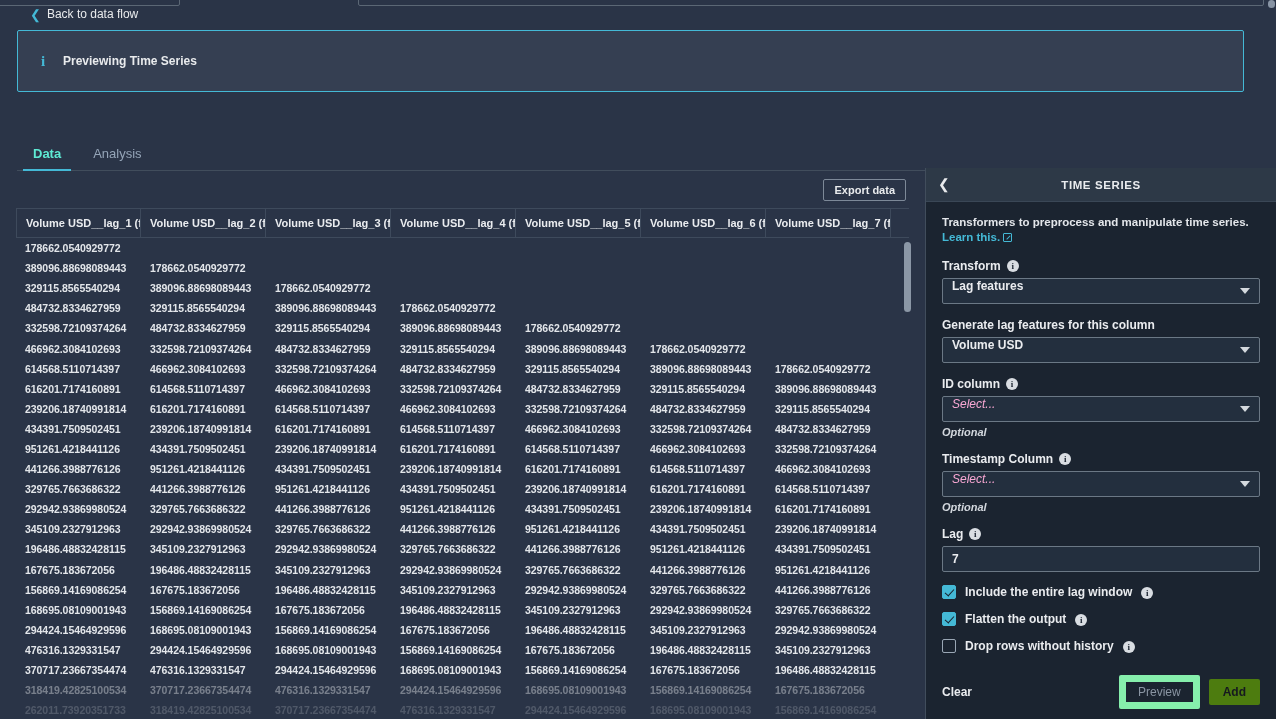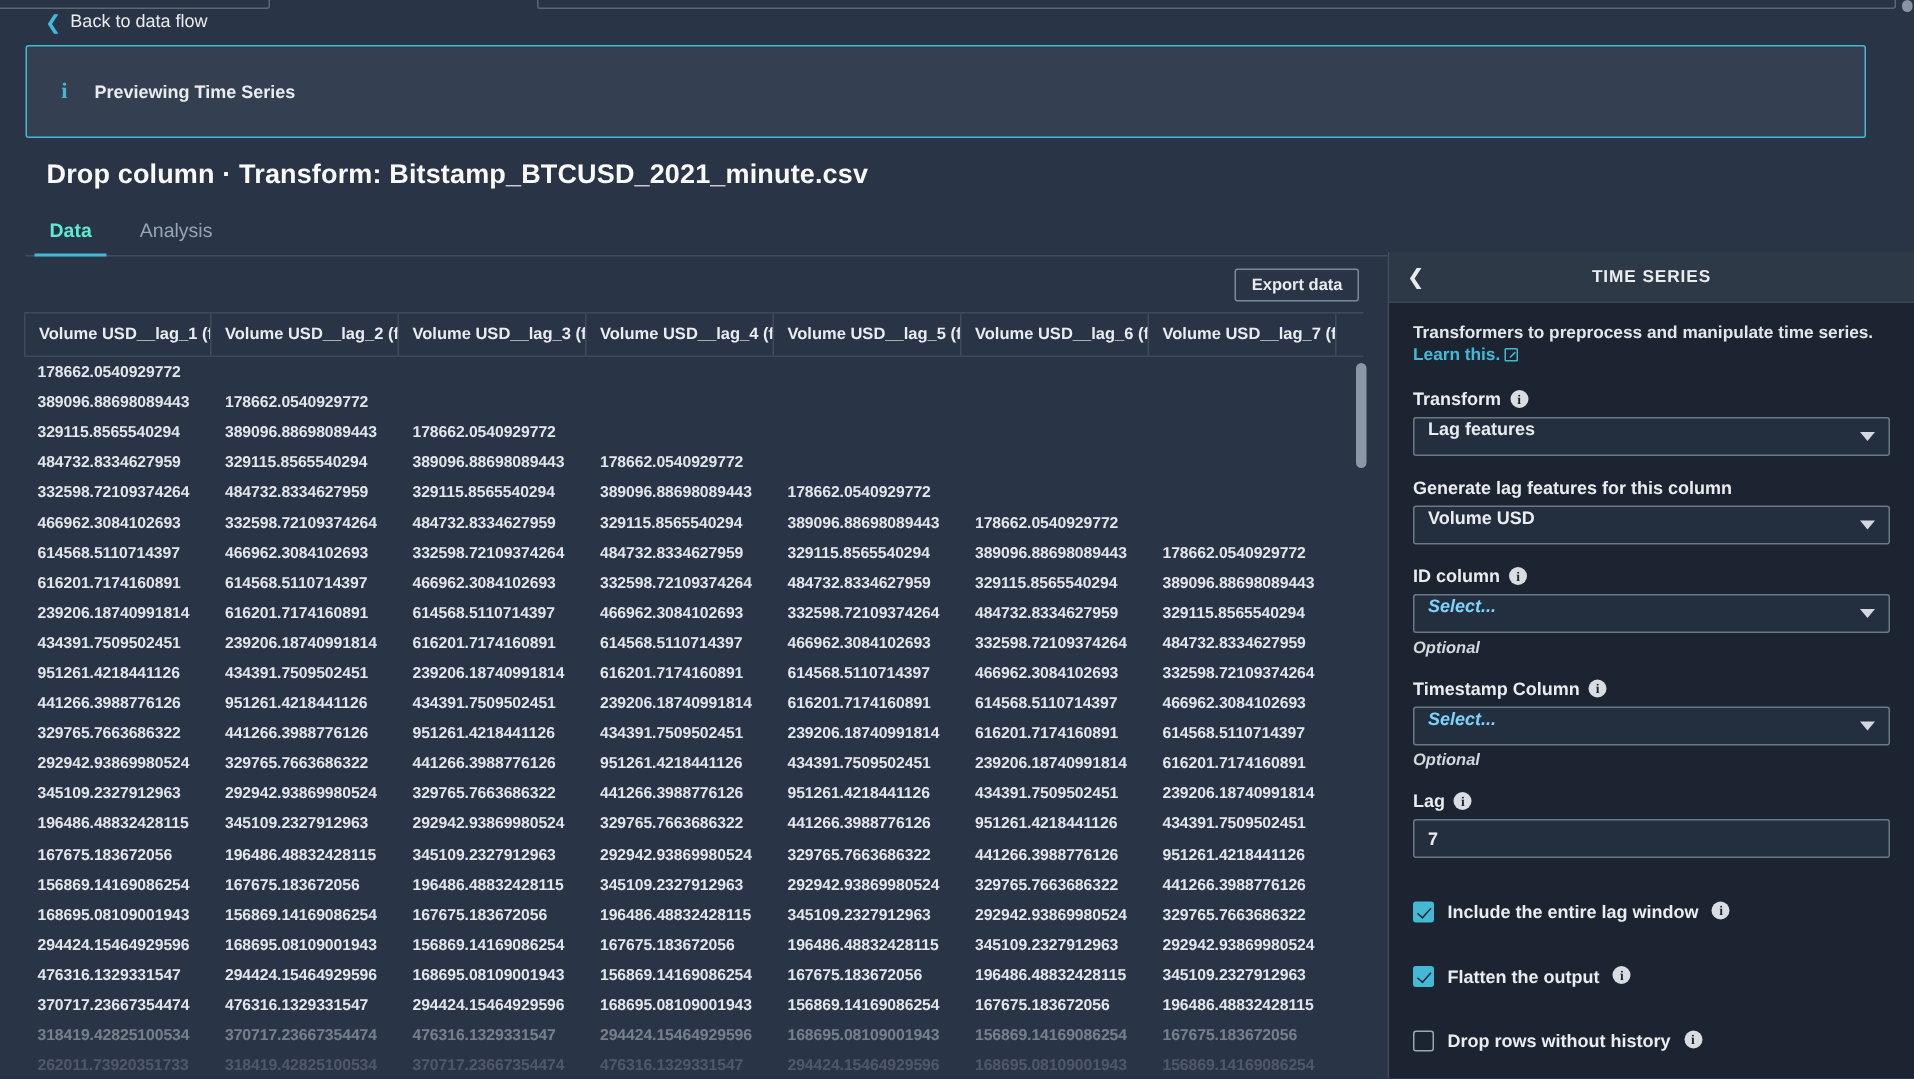--- a/index.html
+++ b/index.html
@@ -206,41 +206,41 @@
   }
 
   .select {
     position: relative; height: 26px;
     border: 1px solid #6b7885; border-radius: 2px;
     background: #232f3e;
     display: flex; 
     padding-left: 9px; font-size: 12px; color: #eaecef;
     font-weight: bold; cursor: pointer;
   }
-  .select.placeholder { color: #7dd3fc; font-style: italic; font-weight: bold; }
+  .select.placeholder { color: #f9a8d4; font-style: italic; font-weight: normal; }
   .caret {
     position: absolute; right: 9px; top: 50%; transform: translateY(-50%);
     width: 0; height: 0;
     border-left: 5px solid transparent; border-right: 5px solid transparent;
     border-top: 6px solid #d4d9de;
   }
   .optional {
     font-size: 11px; font-style: italic; font-weight: bold;
     color: #d2d7dd; margin-top: 4px;
   }
 
   .textinput {
     height: 26px; border: 1px solid #6b7885; border-radius: 2px;
     background: #232f3e; display: flex; align-items: center;
     padding-left: 9px; font-size: 12px; font-weight: bold; color: #eaecef;
   }
 
   .checkrow {
-    display: flex; align-items: flex-start; gap: 9px;
-    margin-top: 29px;
+    display: flex; align-items: flex-end; gap: 9px;
+    margin-top: 13px;
   }
   .cbox {
     width: 14px; height: 14px; border-radius: 2px; flex: 0 0 14px;
     border: 1.5px solid #9aa7b5; background: transparent;
     position: relative; cursor: pointer;
   }
   .cbox.checked { background: #44b9d6; border-color: #44b9d6; }
   .cbox.checked::after {
     content: ""; position: absolute; left: 4px; top: 1px;
     width: 4px; height: 8px;
@@ -289,21 +289,20 @@
   <div class="back-link">
     <span class="back-chevron">❮</span>
     <span>Back to data flow</span>
   </div>
 
   <div class="info-banner">
     <div class="info-icon">i</div>
     <div class="info-text">Previewing Time Series</div>
   </div>
 
-  <div class="page-title">Drop column · Transform: Bitstamp_BTCUSD_2021_minute.csv</div>
 
   <div class="tabs">
     <div class="tab active">
       <span>Data</span>
     </div>
     <div class="tab">
       <span>Analysis</span>
     </div>
   </div>
 

